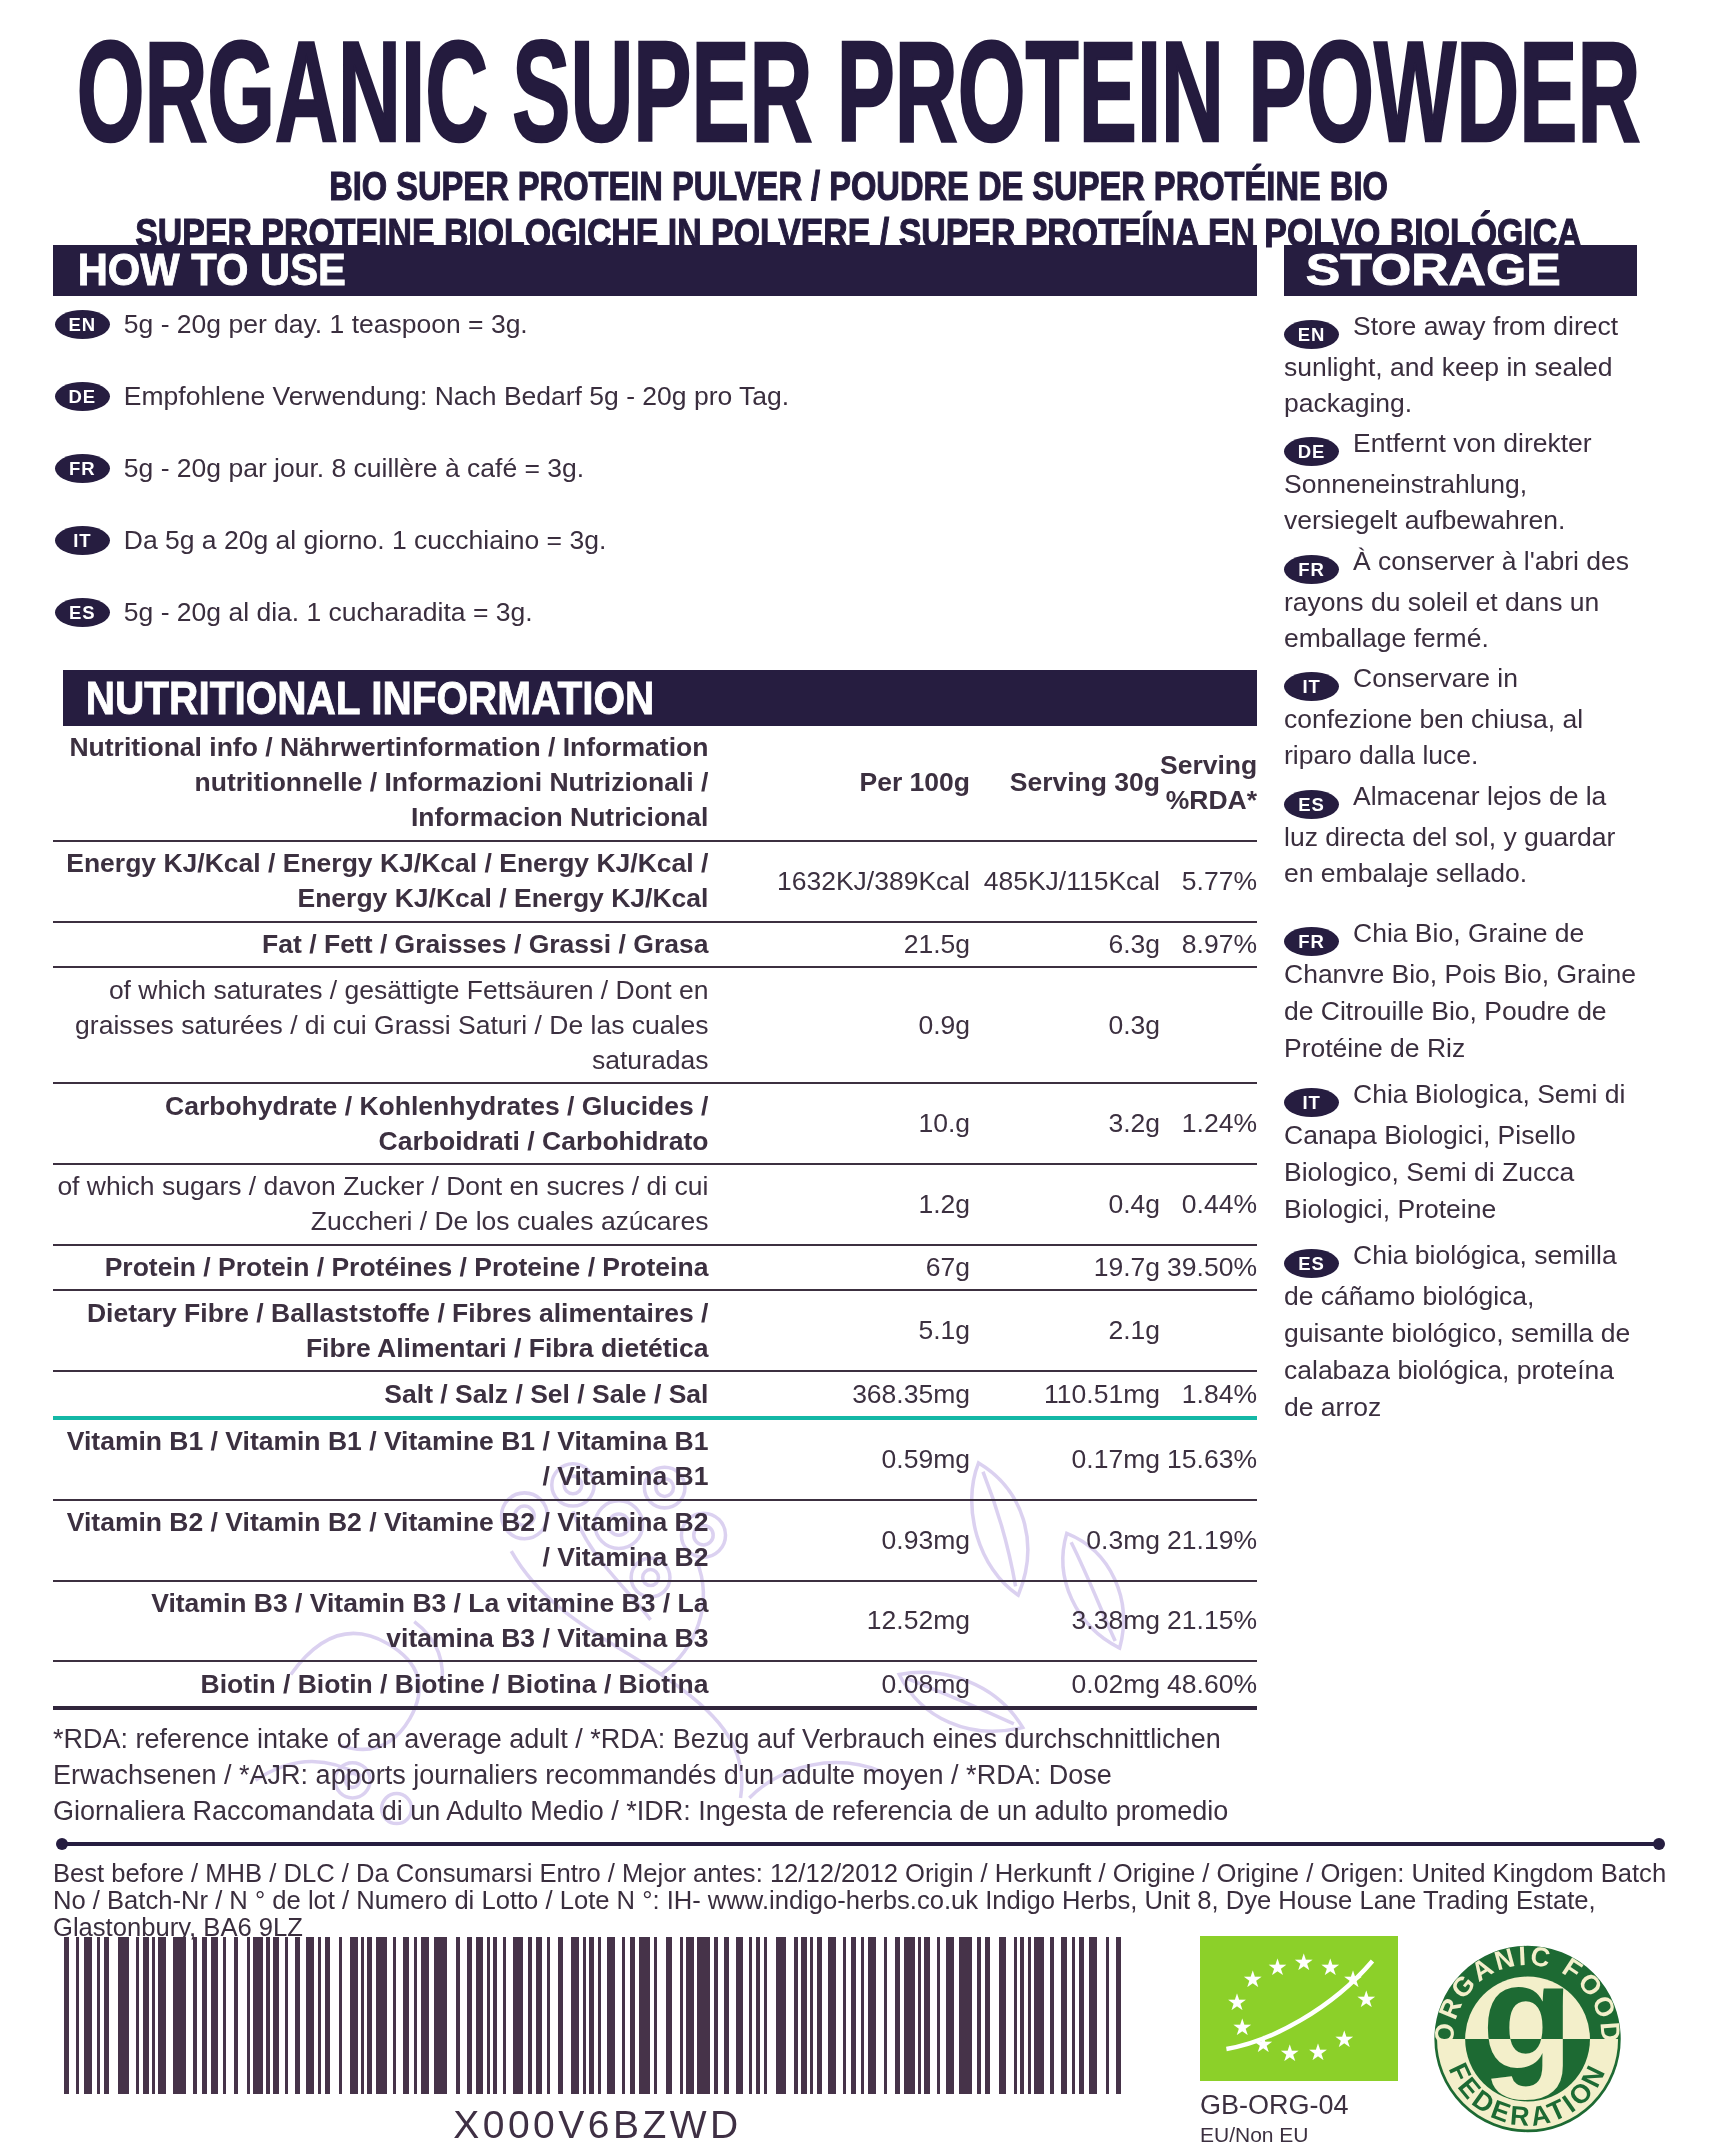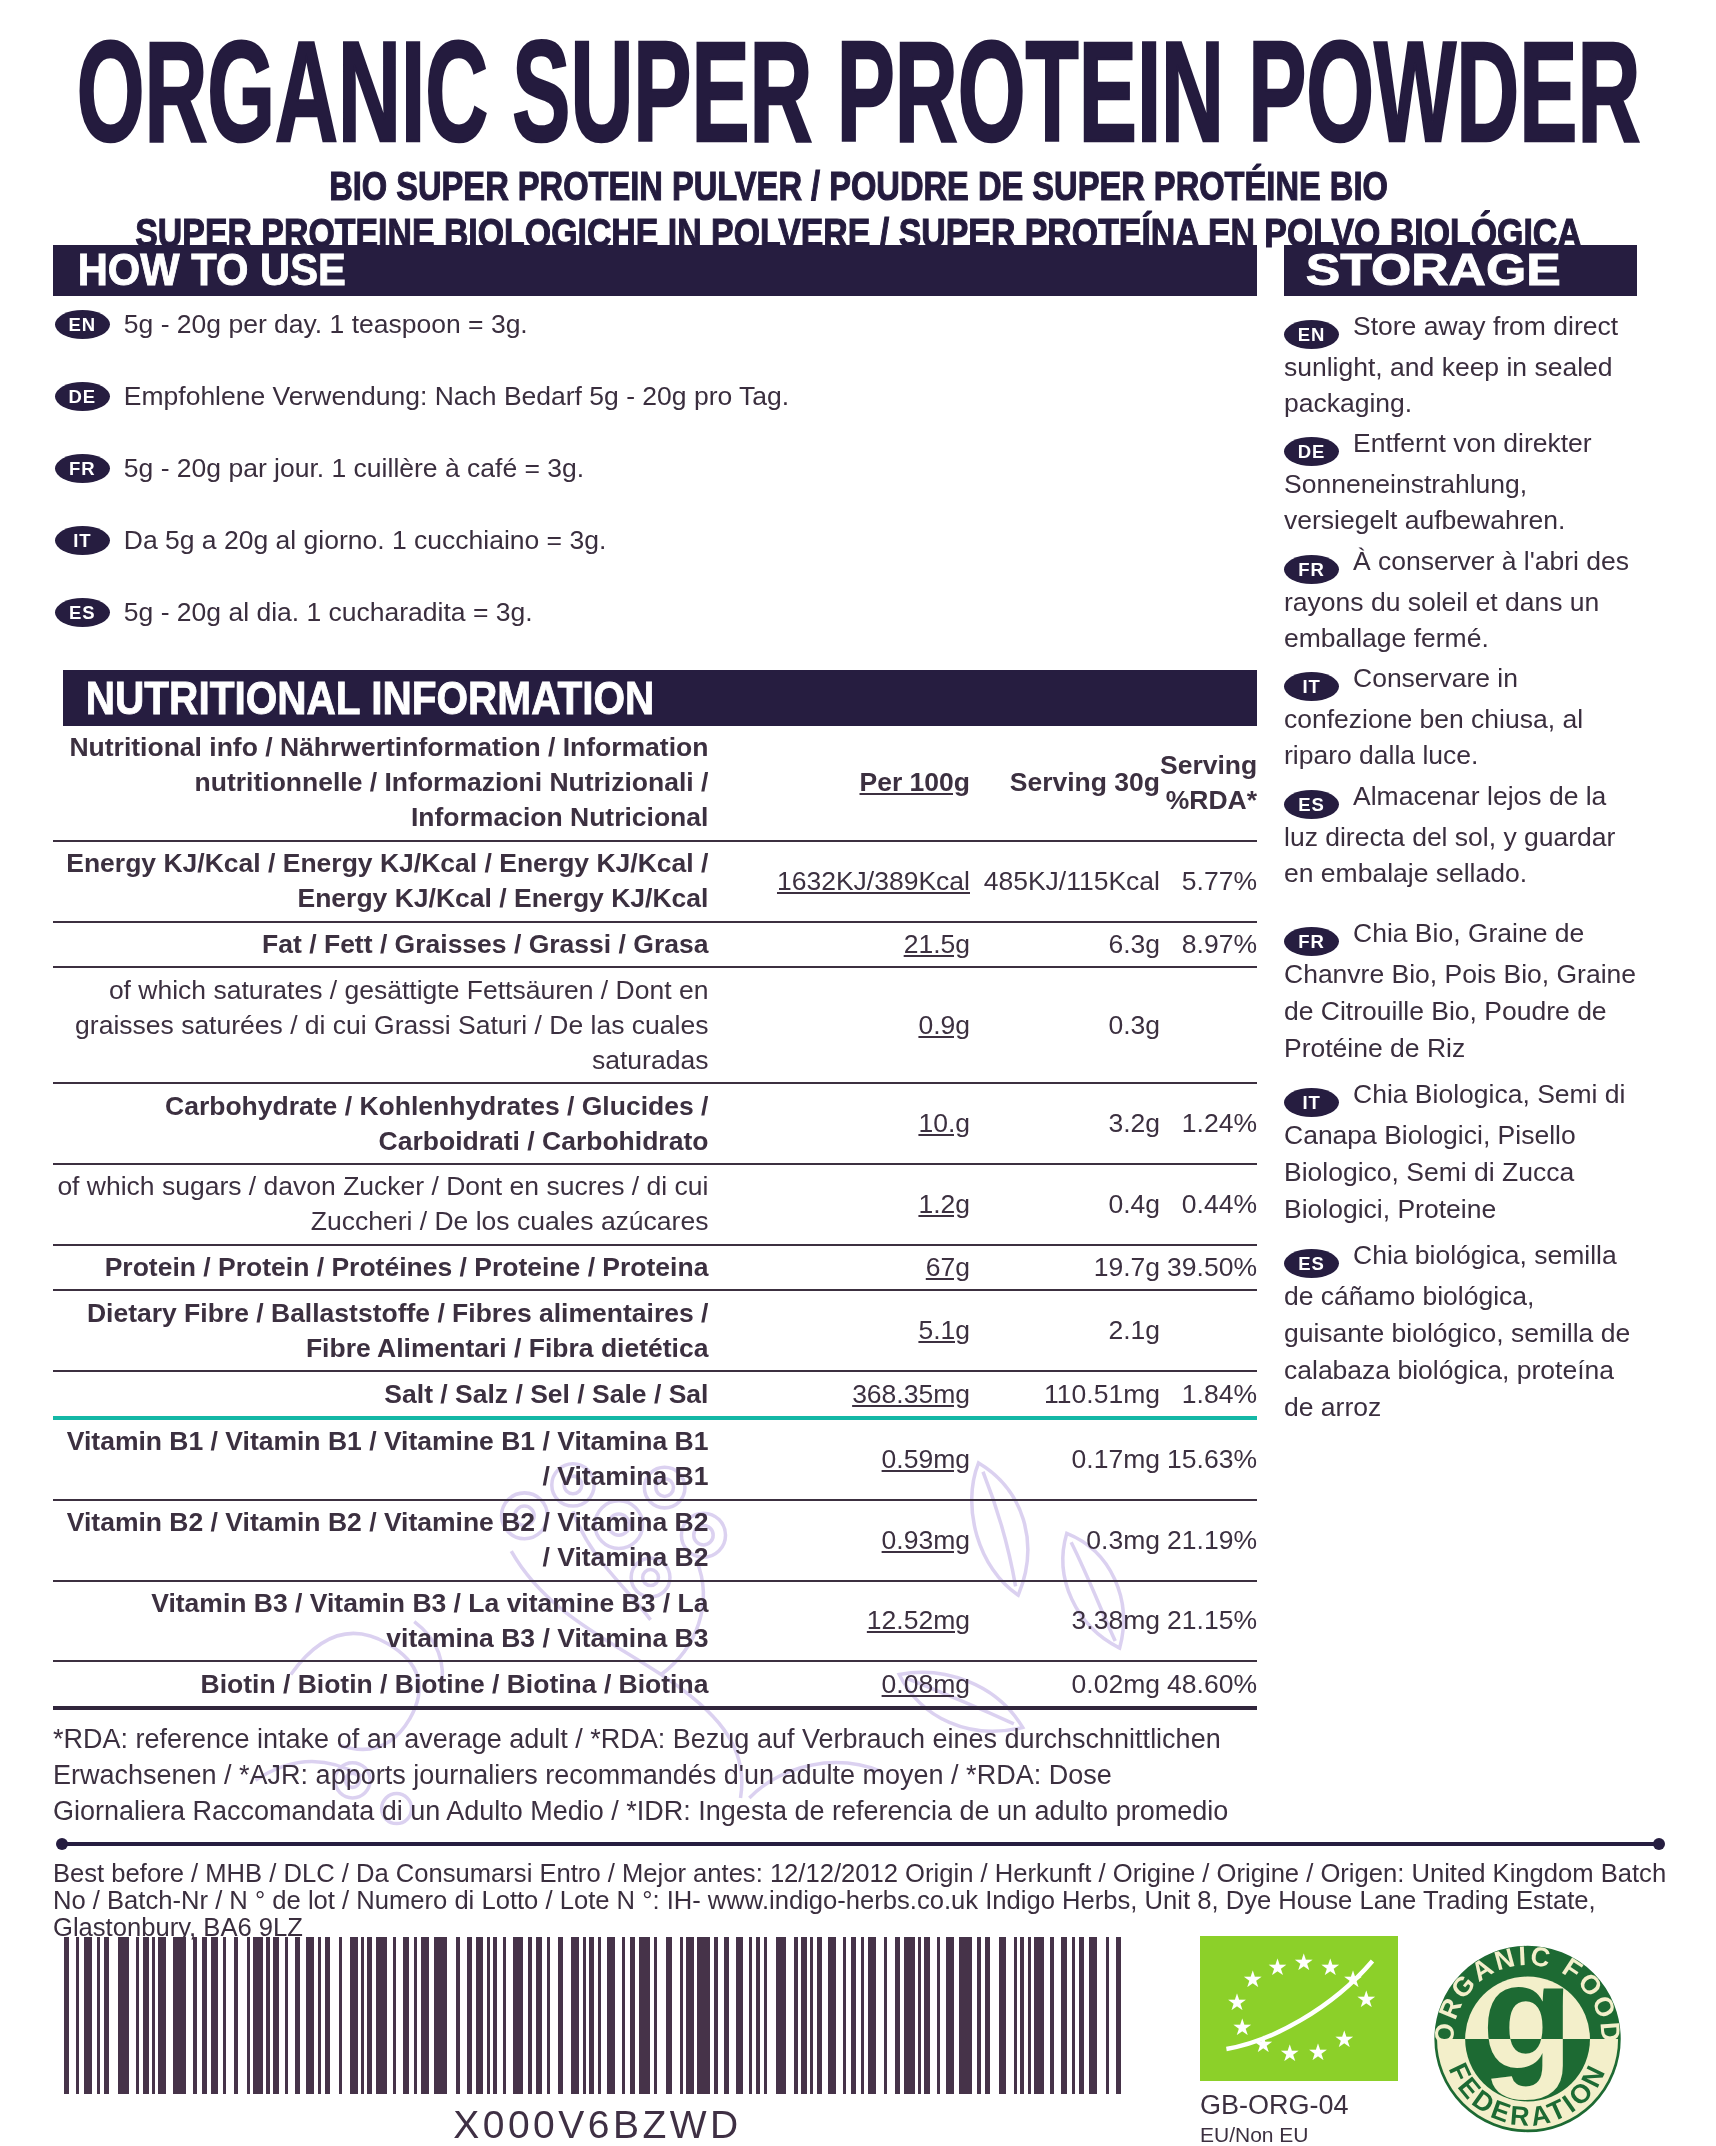--- a/index.html
+++ b/index.html
@@ -40,21 +40,21 @@
   .nutbar{margin-top:20px;}
 
   
   table.nut{width:1204px;border-collapse:collapse;table-layout:fixed;background:transparent;}
   table.nut td,table.nut th{
     vertical-align:middle;font-size:26.5px;line-height:35px;color:#3c3040;
     padding:4.4px 0;text-align:right;font-weight:normal;
   }
   table.nut .lab{padding-right:10.6px;font-weight:bold;}
   table.nut tr.sub .lab{font-weight:normal;}
-  table.nut .v1{padding-left:12.4px;text-decoration:underline;}
+  table.nut .v1{padding-left:12.4px;}
   table.nut .v3{text-align:right;}
   table.nut thead th{font-weight:bold;}
   table.nut tr{border-bottom:2.6px solid #3c3040;}
   table.nut tr.after-thick{border-bottom:4px solid #14b8a6;}
   table.nut tr.after-mid{border-bottom:4.4px solid #31263c;}
   .rda-note{width:1187px;font-size:27px;line-height:36px;margin-top:10.6px;color:#3c3040;}
 
   
   .rc-list{margin-top:11.5px;}
   .rc-list p{margin:0 0 4.4px 0;font-size:26.5px;line-height:36px;color:#3a2e3e;}
@@ -143,21 +143,21 @@
     <li>
       <span class="badge">EN</span>
       <span class="txt">5g - 20g per day. 1 teaspoon = 3g.</span>
     </li>
     <li>
       <span class="badge">DE</span>
       <span class="txt">Empfohlene Verwendung: Nach Bedarf 5g - 20g pro Tag.</span>
     </li>
     <li>
       <span class="badge">FR</span>
-      <span class="txt">5g - 20g par jour. 1 cuillère à café = 3g.</span>
+      <span class="txt">5g - 20g par jour. 8 cuillère à café = 3g.</span>
     </li>
     <li>
       <span class="badge">IT</span>
       <span class="txt">Da 5g a 20g al giorno. 1 cucchiaino = 3g.</span>
     </li>
     <li>
       <span class="badge">ES</span>
       <span class="txt">5g - 20g al dia. 1 cucharadita = 3g.</span>
     </li>
   </ul>

